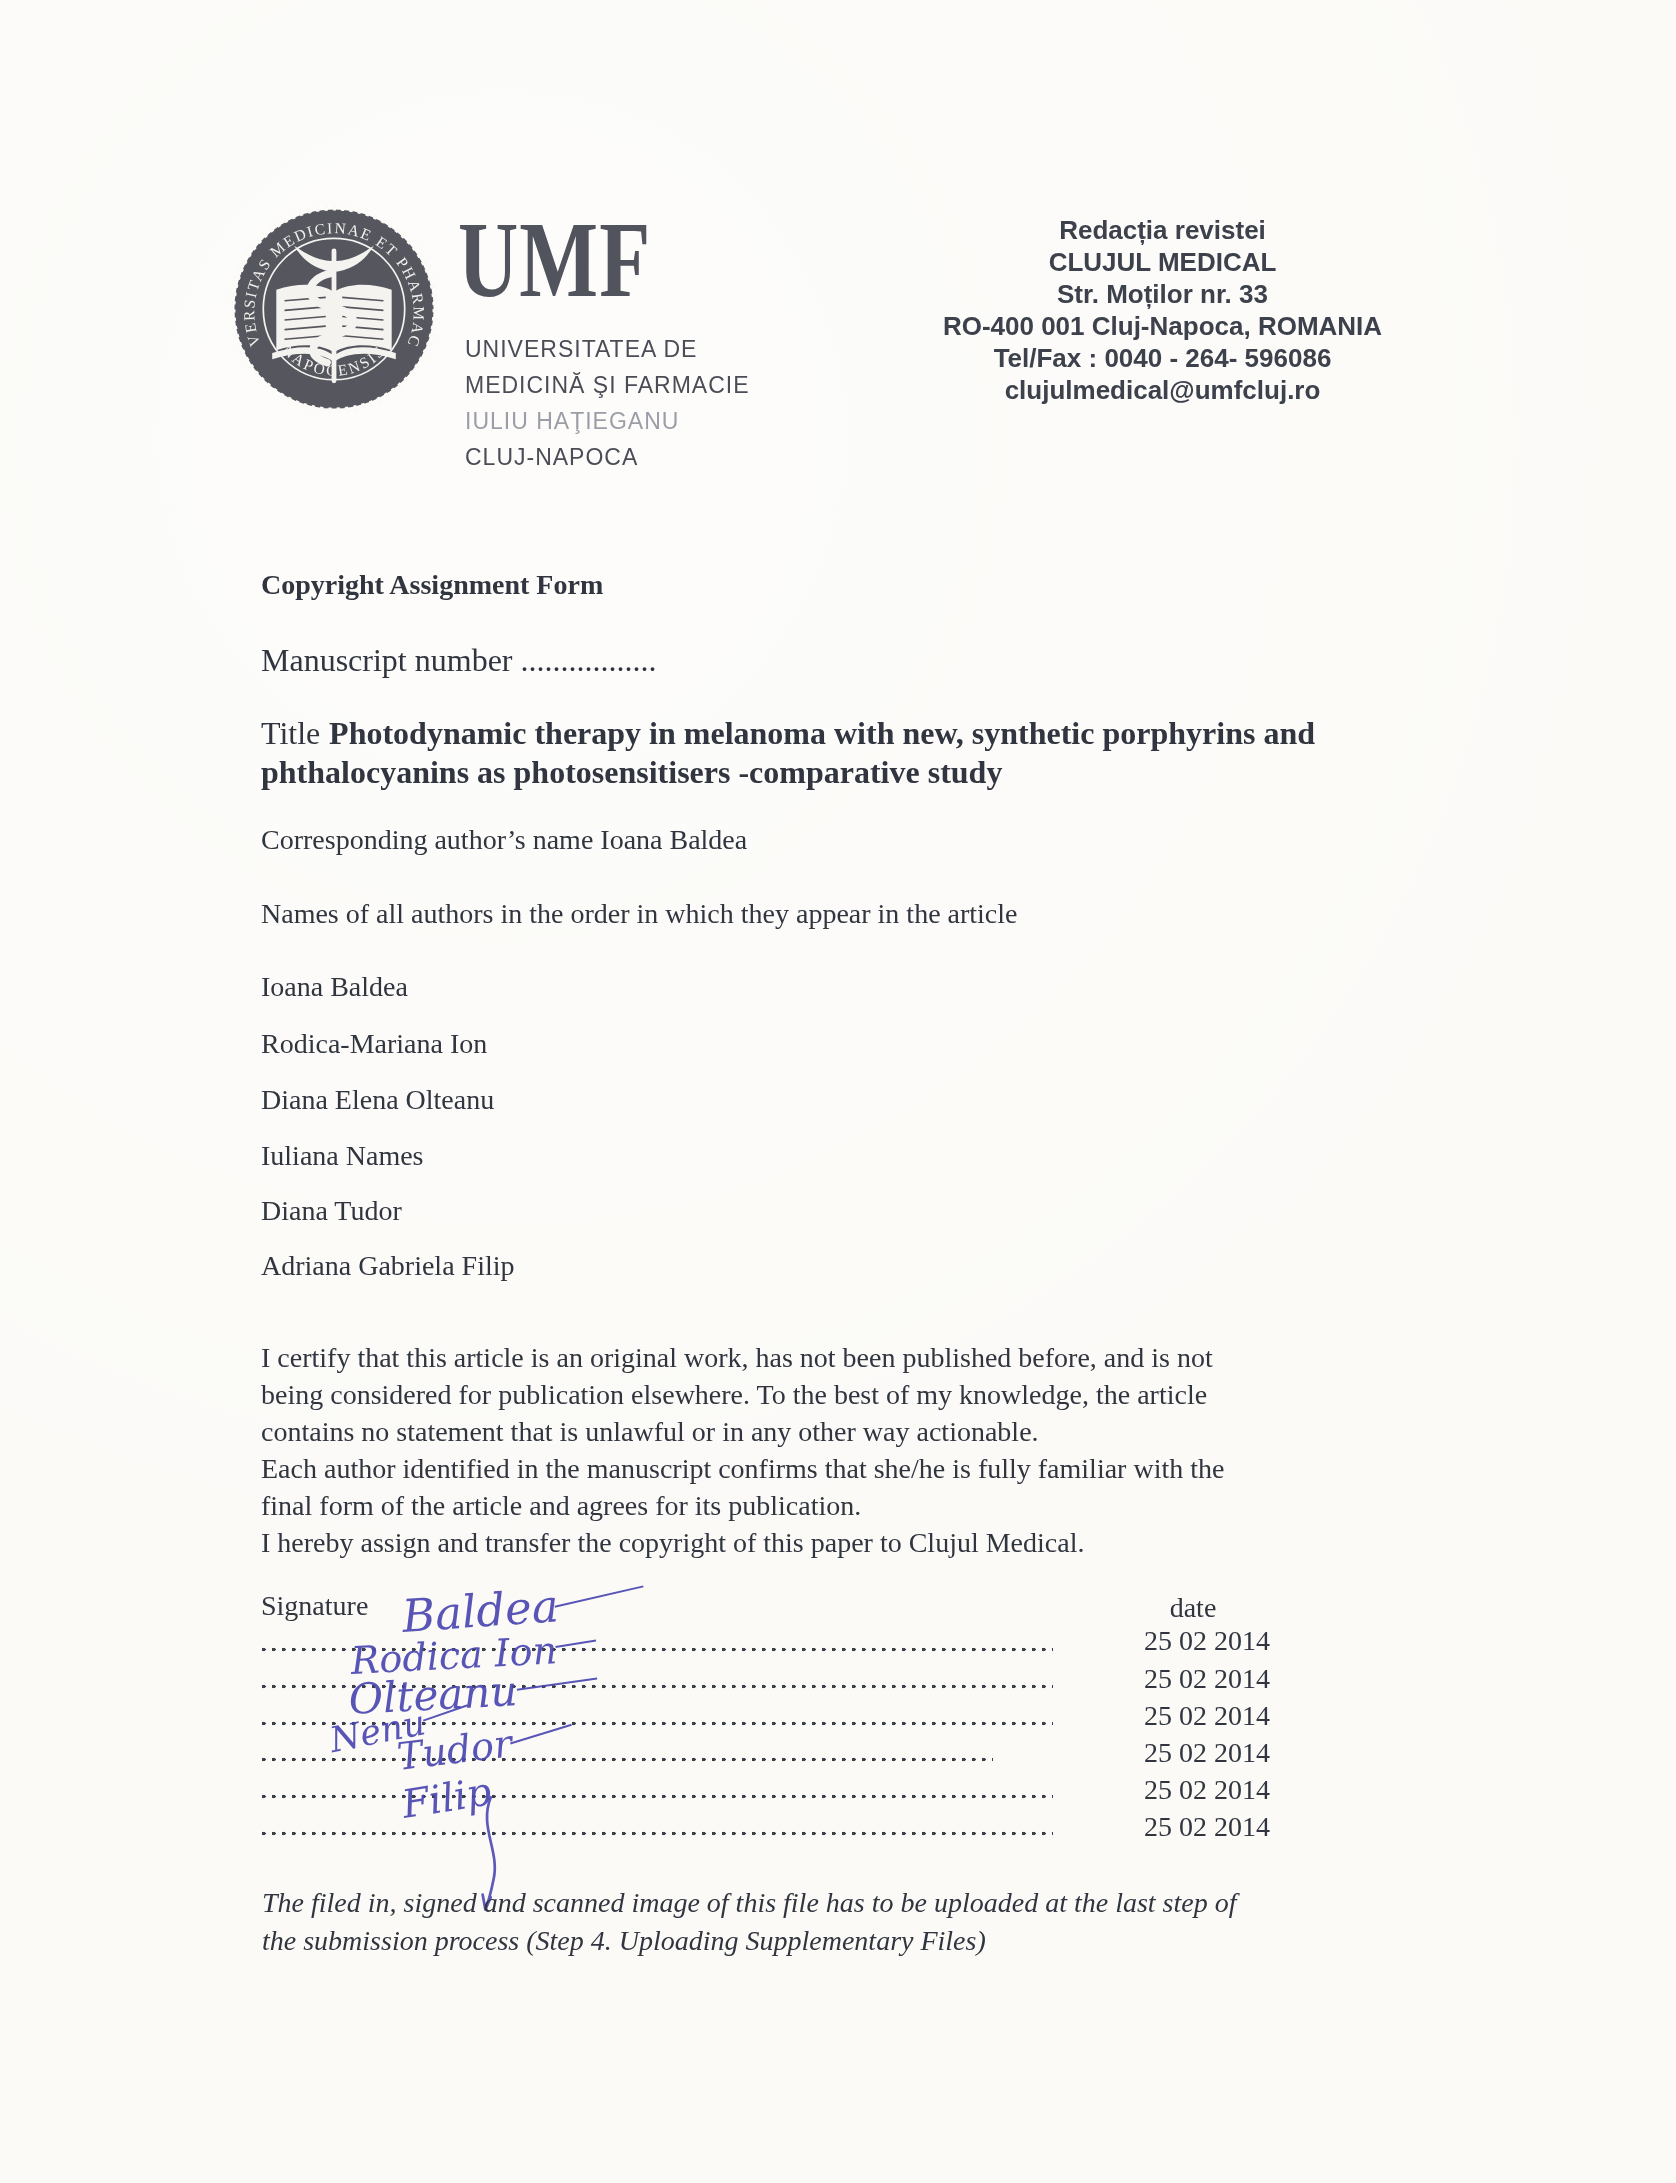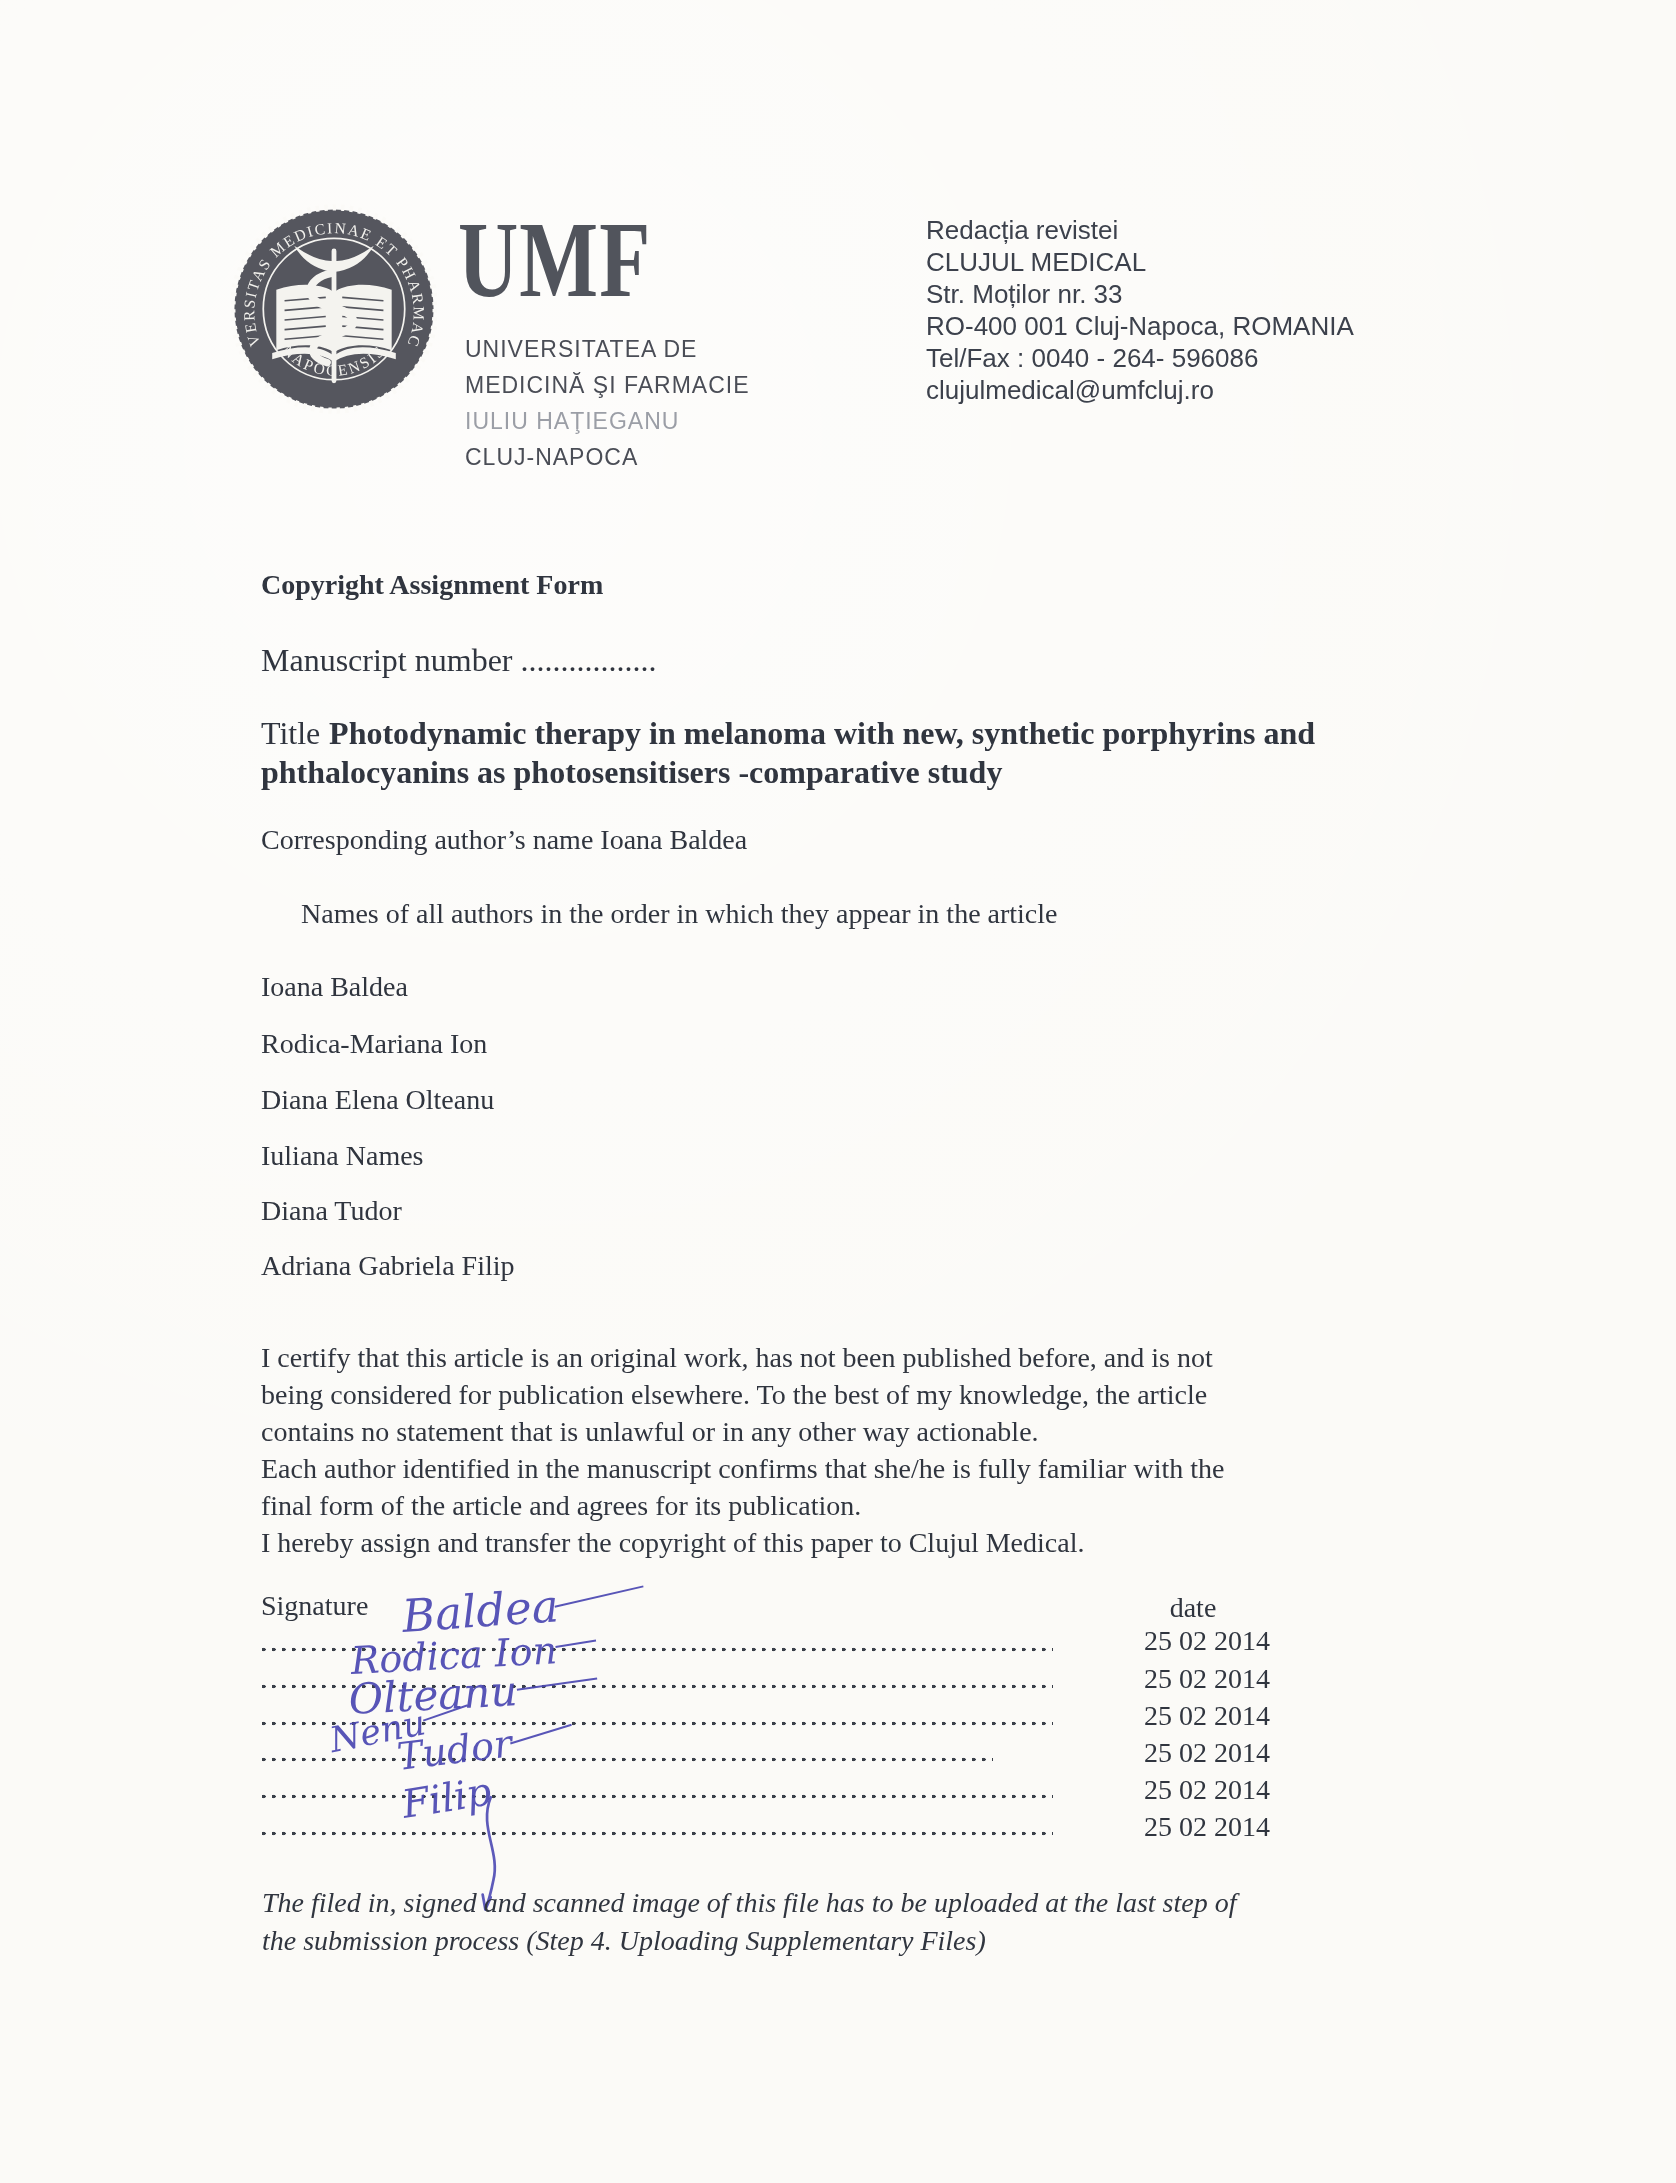--- a/index.html
+++ b/index.html
@@ -18,33 +18,33 @@
     font-family:"Liberation Serif", serif; font-size:107px; line-height:100px;
     font-weight:600; letter-spacing:1.4px; color:#51545c;
     transform:scaleX(0.78); transform-origin:left top;
   }
   .univ-block{position:absolute; left:465px; top:331px;
     font-family:"Liberation Sans", sans-serif; font-size:23px; line-height:36px;
     letter-spacing:1px; color:#4a4d56;}
   .univ-line{white-space:nowrap;}
   .univ-line.muted{color:#9b9ea6;}
   .address{
-    position:absolute; left:926px; top:214px; width:473px; text-align:left;
-    font-family:"Liberation Sans", sans-serif; font-weight:400;
+    position:absolute; left:926px; top:214px; width:473px; text-align:center;
+    font-family:"Liberation Sans", sans-serif; font-weight:700;
     font-size:26px; line-height:32px; color:#3c414c;
   }
   
   .heading{position:absolute; left:261px; top:569px; font-size:28px; font-weight:700;}
   .manuscript{position:absolute; left:261px; top:642px; font-size:32px;}
   .article-title{position:absolute; left:261px; top:714px; width:1136px;
     font-size:32px; line-height:39px;}
   .article-title .t-label{margin-right:8.8px;}
   .bold{font-weight:700;}
   .corr{position:absolute; left:261px; top:824px; font-size:28px;}
-  .names-line{position:absolute; left:261px; top:898px; font-size:28px;margin-left:40px;}
+  .names-line{position:absolute; left:261px; top:898px; font-size:28px;}
   .author{position:absolute; left:261px; font-size:28px; white-space:nowrap;}
   .a1{top:971px}.a2{top:1028px}.a3{top:1084px}.a4{top:1140px}.a5{top:1195px}.a6{top:1250px}
   .cert{position:absolute; left:261px; top:1339px; width:1136px;
     font-size:28px; line-height:37px; white-space:pre-line;}
   
   .sig-label{position:absolute; left:261px; top:1590px; font-size:28px;}
   .date-label{position:absolute; left:1116px; top:1592px; width:154px; text-align:center; font-size:28px;}
   .dotline{position:absolute; left:261px; height:5.4px;
     background-image:radial-gradient(circle at 2.7px 2.7px, #3a3f49 1.8px, rgba(0,0,0,0) 2.2px);
     background-size:10px 5.4px; background-repeat:repeat-x;}

